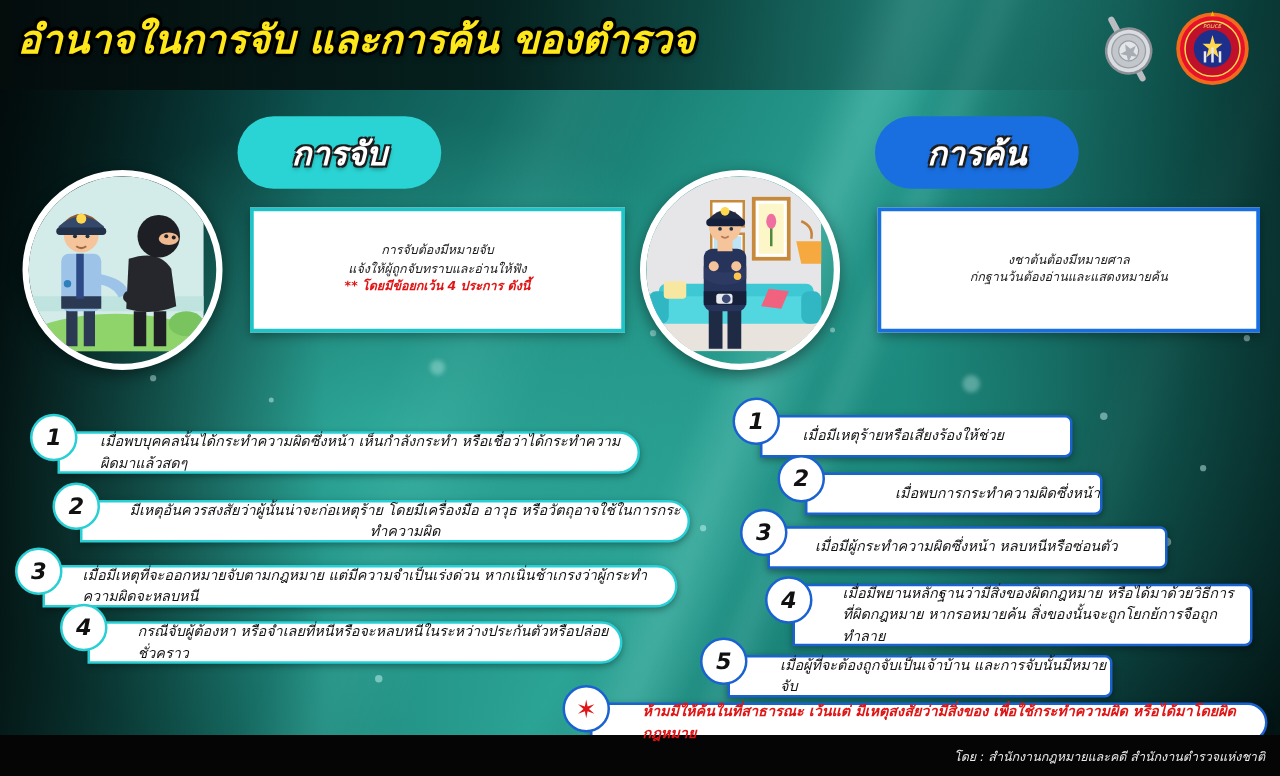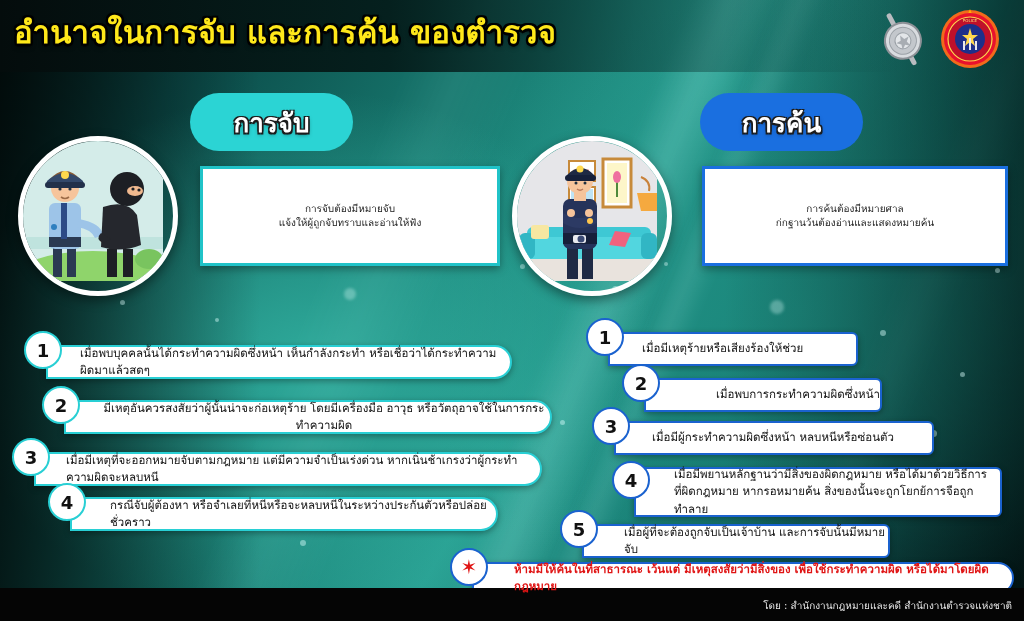--- a/index.html
+++ b/index.html
@@ -2,20 +2,21 @@
 <html lang="th"><head>
 <meta charset="utf-8">
 <title>อำนาจในการจับ และการค้น ของตำรวจ</title>
 <style>
   html,body{margin:0;padding:0;background:#000;}
   body{font-family:"DejaVu Sans","Liberation Sans",sans-serif;}
 
   #canvas{
     position:relative;width:1024px;height:621px;overflow:hidden;
     background:#ef4444;
+    font-style:italic;
   }
 
   
   .bg-base{position:absolute;inset:0;
     background:
       radial-gradient(ellipse 55% 70% at 30% 58%, #2ea99a 0%, rgba(46,169,154,0) 62%),
       radial-gradient(ellipse 60% 80% at 78% 50%, #1d8b7f 0%, rgba(29,139,127,0) 65%),
       linear-gradient(120deg,#05201f 0%,#0b4a48 16%,#17796f 38%,#2aa294 55%,#14746c 72%,#0a3b3a 88%,#041a1a 100%);
   }
   .bg-streak{position:absolute;background:linear-gradient(90deg,rgba(255,255,255,0) 0%,rgba(180,255,245,.20) 45%,rgba(255,255,255,0) 100%);
@@ -187,20 +188,21 @@
       </g>
       <ellipse cx="126" cy="118" rx="14" ry="10" fill="#79c45f"></ellipse>
     </svg>
   </div>
 
   <div class="pill left">การจับ</div>
 
   <div class="headbox left">
     <div class="l">การจับต้องมีหมายจับ</div>
     <div class="l">แจ้งให้ผู้ถูกจับทราบและอ่านให้ฟัง</div>
+    <div class="l red">** โดยมีข้อยกเว้น 4 ประการ ดังนี้</div>
   </div>
 
   <div class="row cyan" style="left:24px;top:333px;width:488px;">
     <div class="bar" style="width:466px;padding-left:32px;">
       <span class="txt">เมื่อพบบุคคลนั้นได้กระทำความผิดซึ่งหน้า เห็นกำลังกระทำ หรือเชื่อว่าได้กระทำความผิดมาแล้วสดๆ</span>
     </div>
     <div class="num">1</div>
   </div>
 
   <div class="row cyan" style="left:42px;top:388px;width:510px;">
@@ -269,21 +271,21 @@
         <circle cx="59" cy="42" r="1.5" fill="#22303f"></circle>
         <circle cx="68" cy="42" r="1.5" fill="#22303f"></circle>
         <path d="M60 48 q3 2.5 6 0" stroke="#b8785a" stroke-width="1.4" fill="none"></path>
       </g>
     </svg>
   </div>
 
   <div class="pill right">การค้น</div>
 
   <div class="headbox right">
-    <div class="l">การค้นต้องมีหมายศาล</div>
+    <div class="l">งชาต้นต้องมีหมายศาล</div>
     <div class="l">ก่กฐานว้นต้องอ่านและแสดงหมายค้น</div>
   </div>
 
   <div class="row blue" style="left:586px;top:320px;width:272px;">
     <div class="bar" style="width:250px;padding-left:32px;">
       <span class="txt">เมื่อมีเหตุร้ายหรือเสียงร้องให้ช่วย</span>
     </div>
     <div class="num">1</div>
   </div>
 

